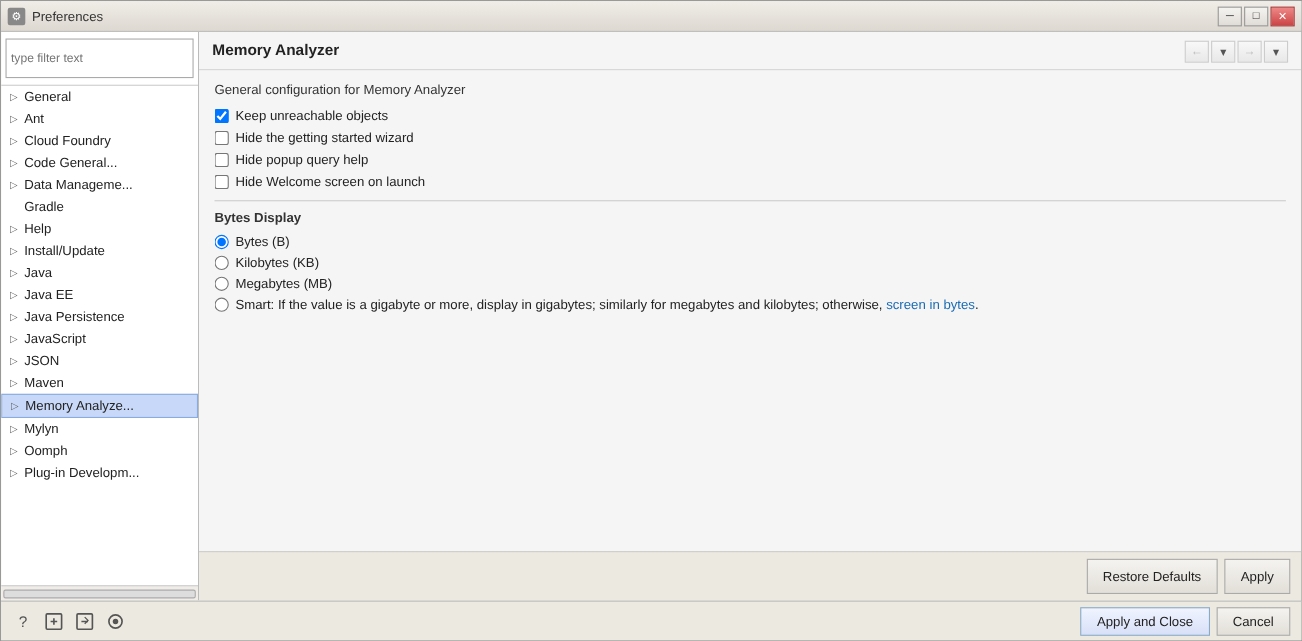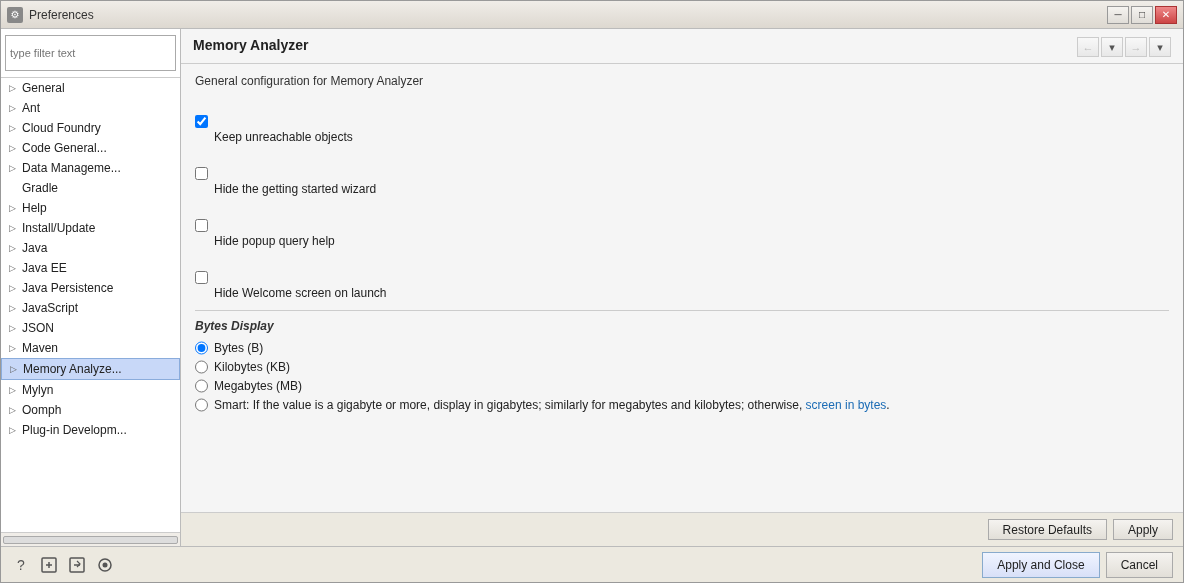--- a/index.html
+++ b/index.html
@@ -221,35 +221,33 @@
       margin-bottom: 6px;
     }
 
     .option-row input[type="checkbox"] {
       margin: 0;
     }
 
     .option-label {
       font-size: 12px;
       color: #222;
-      margin-top: 32px;
     }
 
     .separator {
       border: none;
       border-top: 1px solid #ccc;
       margin: 10px 0 8px;
     }
 
     .section-header {
       font-size: 12px;
       font-weight: bold;
       color: #333;
       margin-bottom: 8px;
-      font-style: italic;
     }
 
     .radio-row {
       display: flex;
       gap: 6px;
       margin-bottom: 5px;
     }
 
     .radio-row input[type="radio"] {
       margin: 0;
@@ -265,21 +263,21 @@
       display: flex;
       align-items: center;
       justify-content: flex-end;
       padding: 6px 10px;
       border-top: 1px solid #ccc;
       background: #ece9e0;
       gap: 6px;
     }
 
     .action-btn {
-      height: 21px;
+      height: 32px;
       padding: 0 14px;
       border: 1px solid #aaa;
       background: linear-gradient(to bottom, #f5f3f0, #e2dfd8);
       cursor: pointer;
       font-size: 12px;
       color: #222;
     }
 
     
     .footer {

